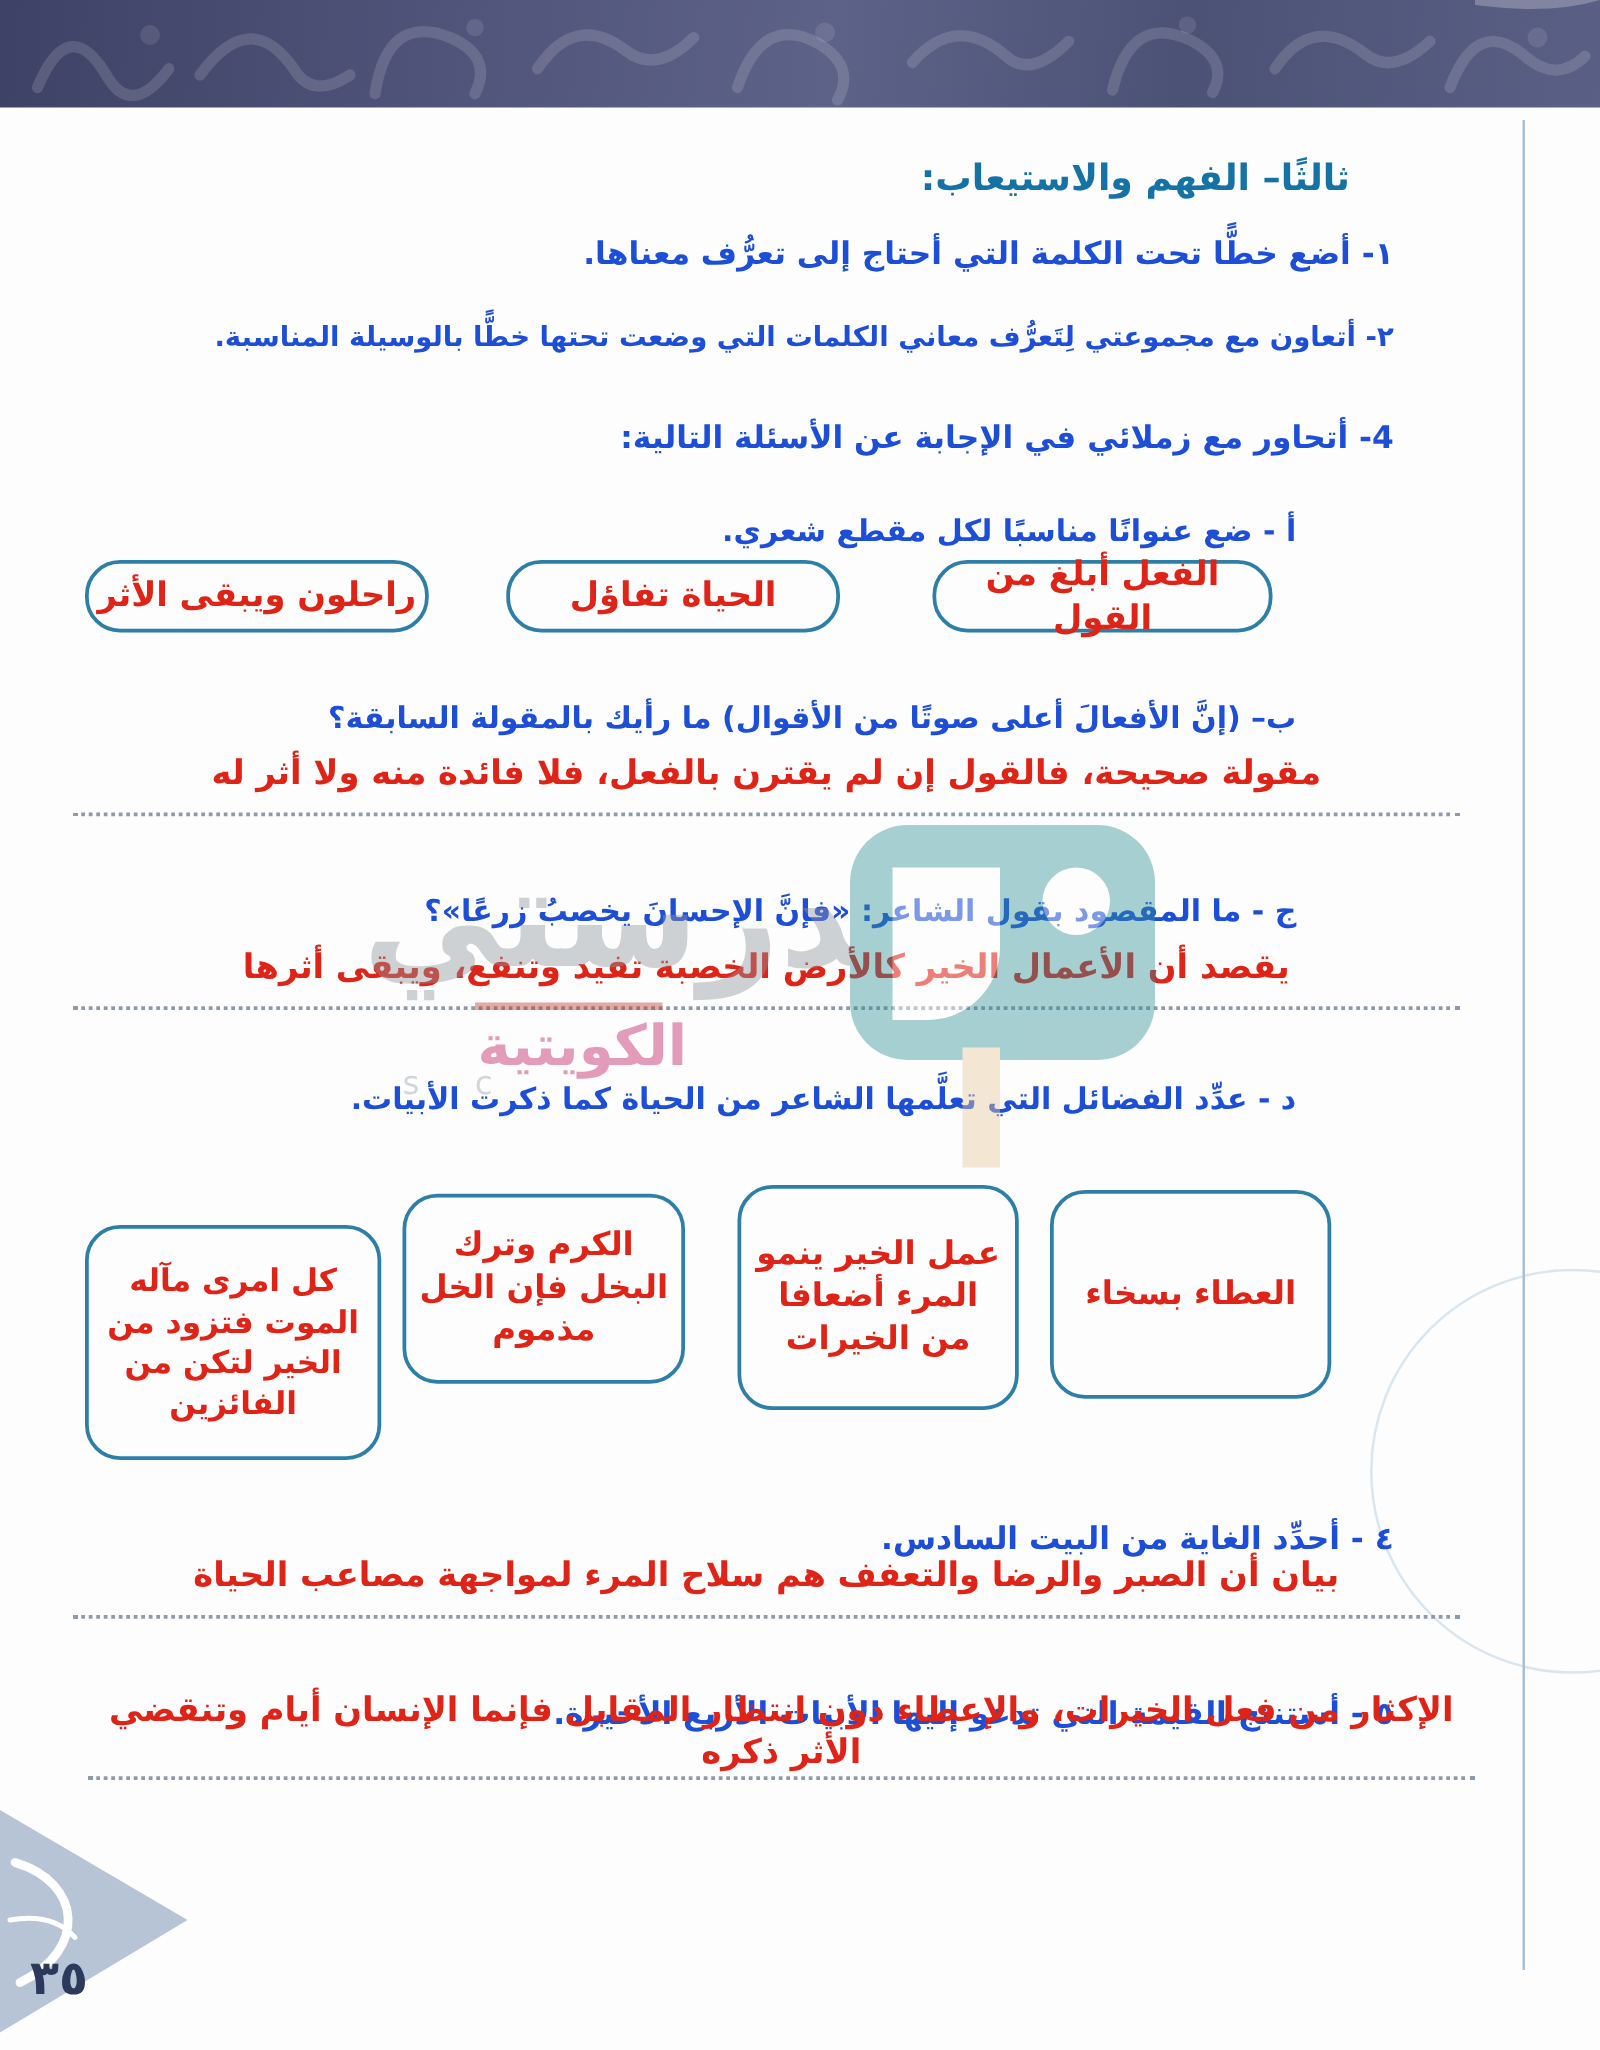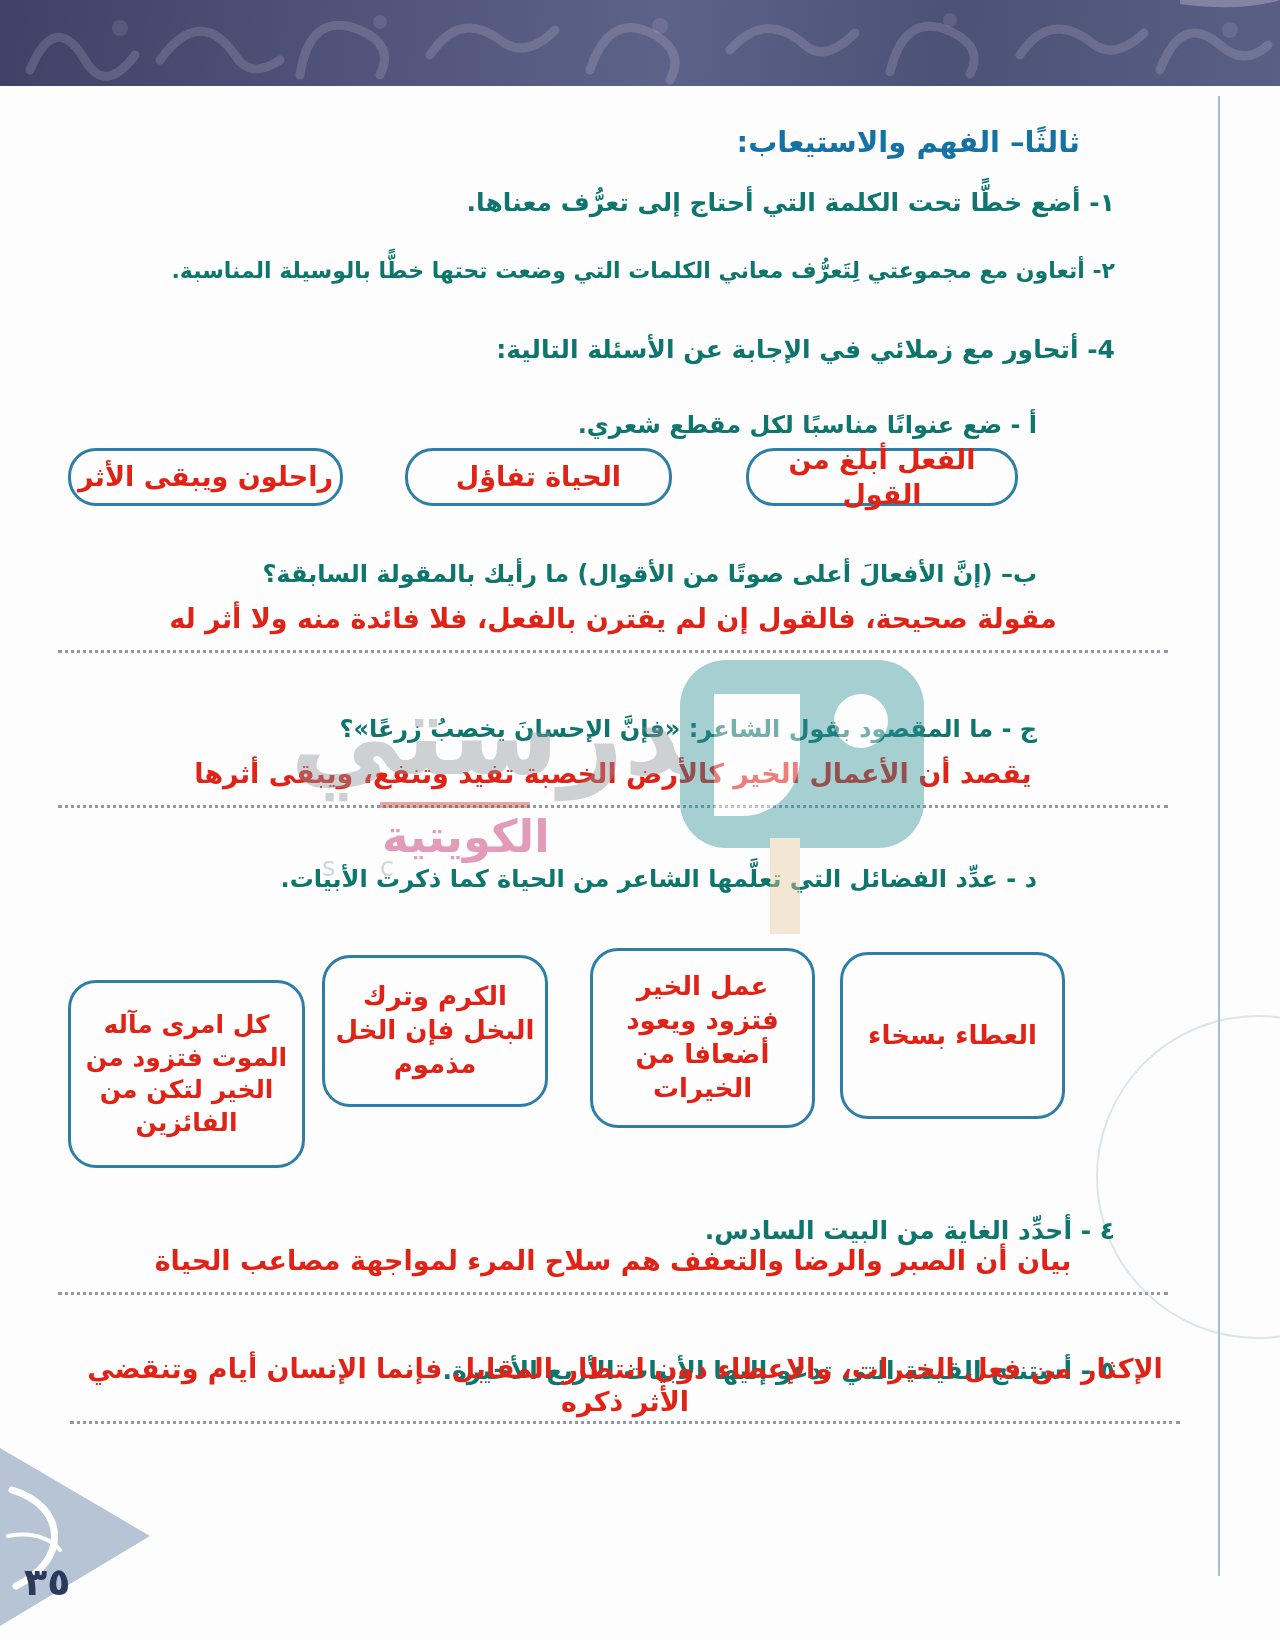--- a/index.html
+++ b/index.html
@@ -10,21 +10,21 @@
   .header{position:absolute;top:0;left:0;width:1280px;height:86px;z-index:2;
     background:linear-gradient(95deg,#3e4266 0%,#50547a 28%,#5d6288 52%,#4c5176 74%,#5a5f85 100%);}
   .header svg{position:absolute;top:0;left:0;}
 
   
   .vline{position:absolute;top:96px;right:60px;width:2px;height:1480px;background:#a5c1d8;z-index:3;}
   .deco-arc{position:absolute;top:1015px;right:-140px;width:320px;height:320px;border:2px solid #d9e6f0;
     border-radius:50%;z-index:1;}
 
   
-  .t{position:absolute;direction:rtl;white-space:nowrap;color:#0f766e;font-weight:700;z-index:10;}
+  .t{position:absolute;direction:rtl;white-space:nowrap;color:#1d4ed8;font-weight:700;z-index:10;}
   .section-title{top:106px;right:200px;font-size:29px;color:#1572a4;font-weight:800;}
   .q1{top:163px;right:165px;font-size:25px;}
   .q2{top:236px;right:165px;font-size:22px;}
   .q3{top:310px;right:165px;font-size:25px;}
   .sub{font-size:24px;font-weight:700;}
   .q3a{top:387px;right:243px;}
   .q3b{top:536px;right:243px;}
   .q3c{top:691px;right:243px;}
   .q3d{top:841px;right:243px;}
   .q4{top:1191px;right:165px;font-size:25px;}
@@ -118,21 +118,21 @@
   </div>
 
   <p class="t sub q3c">ج - ما المقصود بقول الشاعر: «فإنَّ الإحسانَ يخصبُ زرعًا»؟</p>
   <div class="ansline ans-c">
     <span>يقصد أن الأعمال الخير كالأرض الخصبة تفيد وتنفع، ويبقى أثرها</span>
   </div>
 
   <p class="t sub q3d">د - عدِّد الفضائل التي تعلَّمها الشاعر من الحياة كما ذكرت الأبيات.</p>
 
   <div class="box bd1">العطاء بسخاء</div>
-  <div class="box bd2">عمل الخير فتزود ويعود أضعافا من الخيرات</div>
+  <div class="box bd2">عمل الخير ينمو المرء أضعافا من الخيرات</div>
   <div class="box bd3">الكرم وترك البخل فإن الخل مذموم</div>
   <div class="box bd4">كل امرى مآله الموت فتزود من الخير لتكن من الفائزين</div>
 
   <p class="t q4">٤ - أحدِّد الغاية من البيت السادس.</p>
   <div class="ansline ans-q4">
     <span>بيان أن الصبر والرضا والتعفف هم سلاح المرء لمواجهة مصاعب الحياة</span>
   </div>
 
   <p class="t q5">٥ - أستنتج القيمة التي تدعو إليها الأبيات الأربع الأخيرة.</p>
   <div class="q5ans">

